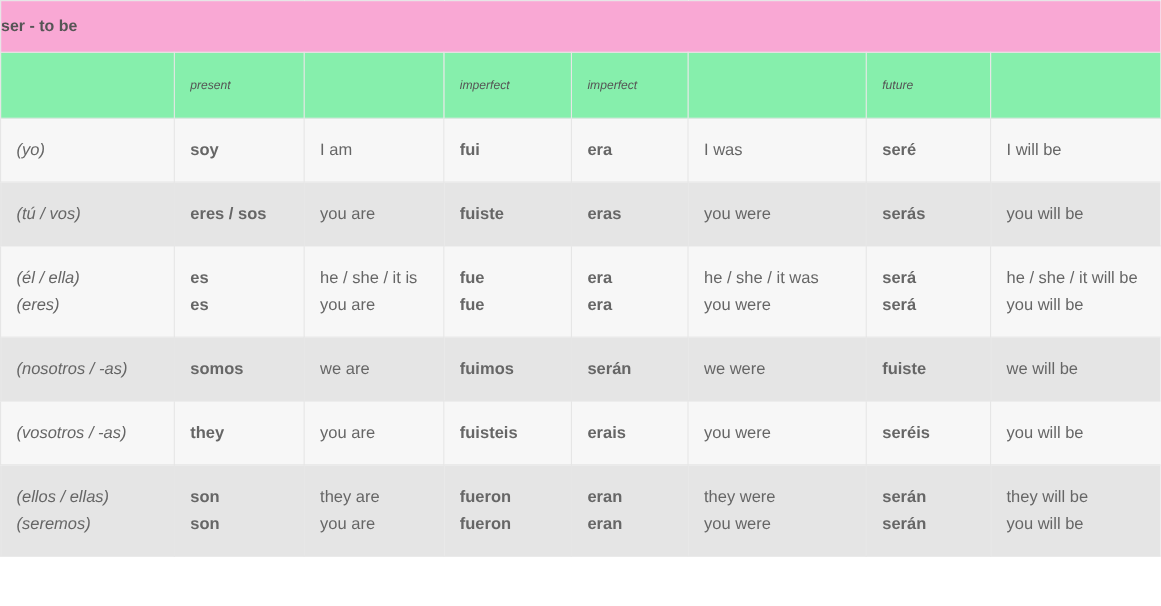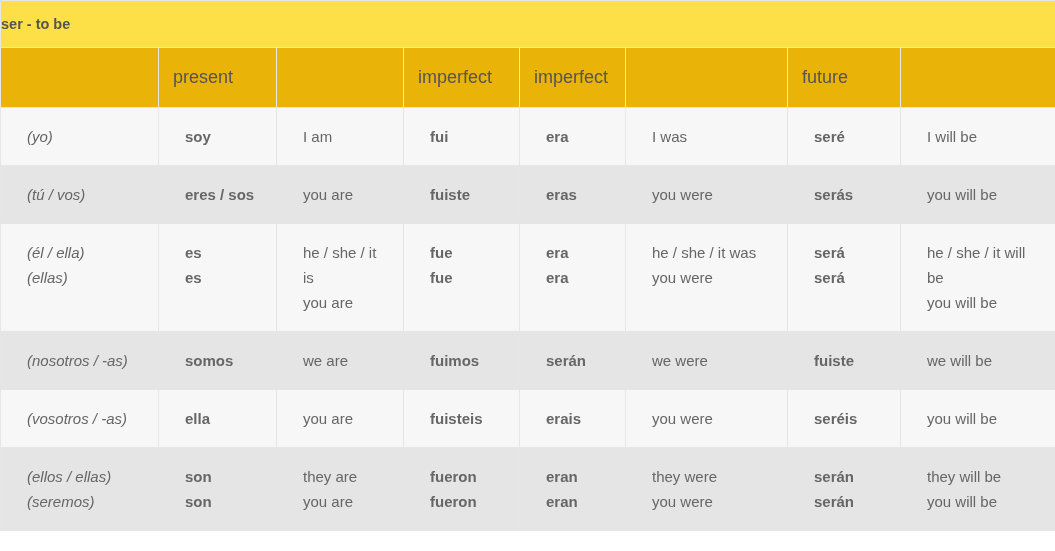--- a/index.html
+++ b/index.html
@@ -23,48 +23,49 @@
   .conj-table td,
   .conj-table th {
     border: 1px solid #e6e6e6;
     padding: 0;
     vertical-align: top;
     text-align: left;
   }
 
   
   .title-cell {
-    background: #fde047;
+    background: #f9a8d4;
     text-align: left;
     font-weight: bold;
     font-size: 14.5px;
     color: #555555;
     height: 46px;
     line-height: 46px;
     padding: 0 !important;
     border-left: 1px solid #e6e6e6;
     border-right: 1px solid #e6e6e6;
     border-top: 1px solid #efefef;
   }
 
   
   .head-row td {
-    background: #eab308;
+    background: #86efac;
     height: 59px;
-    font-size: 18px;
+    font-style: italic;
+    font-size: 11px;
     color: #555555;
     padding: 0 0 0 14px;
     vertical-align: middle;
   }
 
   
   .body-row td {
     font-size: 15px;
     color: #666666;
-    padding: 16px 14px 16px 26px;
+    padding: 16px 14px 16px 14px;
     vertical-align: top;
     line-height: 25px;
   }
   .body-row.shade td { background: #f7f7f7; }
   .body-row.plain td { background: #e5e5e5; }
 
   .c-pronoun {
     font-style: italic;
     color: #555555;
   }
@@ -164,21 +165,21 @@
         <td class="c-verb">
           <span class="line">serás</span>
         </td>
         <td class="c-trans">
           <span class="line">you will be</span>
         </td>
       </tr>
       <tr class="body-row shade">
         <td class="c-pronoun">
           <span class="line">(él / ella)</span>
-          <span class="line">(ellas)</span>
+          <span class="line">(eres)</span>
         </td>
         <td class="c-verb">
           <span class="line">es</span>
           <span class="line">es</span>
         </td>
         <td class="c-trans">
           <span class="line">he / she / it is</span>
           <span class="line">you are</span>
         </td>
         <td class="c-verb">
@@ -226,21 +227,21 @@
         </td>
         <td class="c-trans">
           <span class="line">we will be</span>
         </td>
       </tr>
       <tr class="body-row shade">
         <td class="c-pronoun">
           <span class="line">(vosotros / -as)</span>
         </td>
         <td class="c-verb">
-          <span class="line">ella</span>
+          <span class="line">they</span>
         </td>
         <td class="c-trans">
           <span class="line">you are</span>
         </td>
         <td class="c-verb">
           <span class="line">fuisteis</span>
         </td>
         <td class="c-verb">
           <span class="line">erais</span>
         </td>

